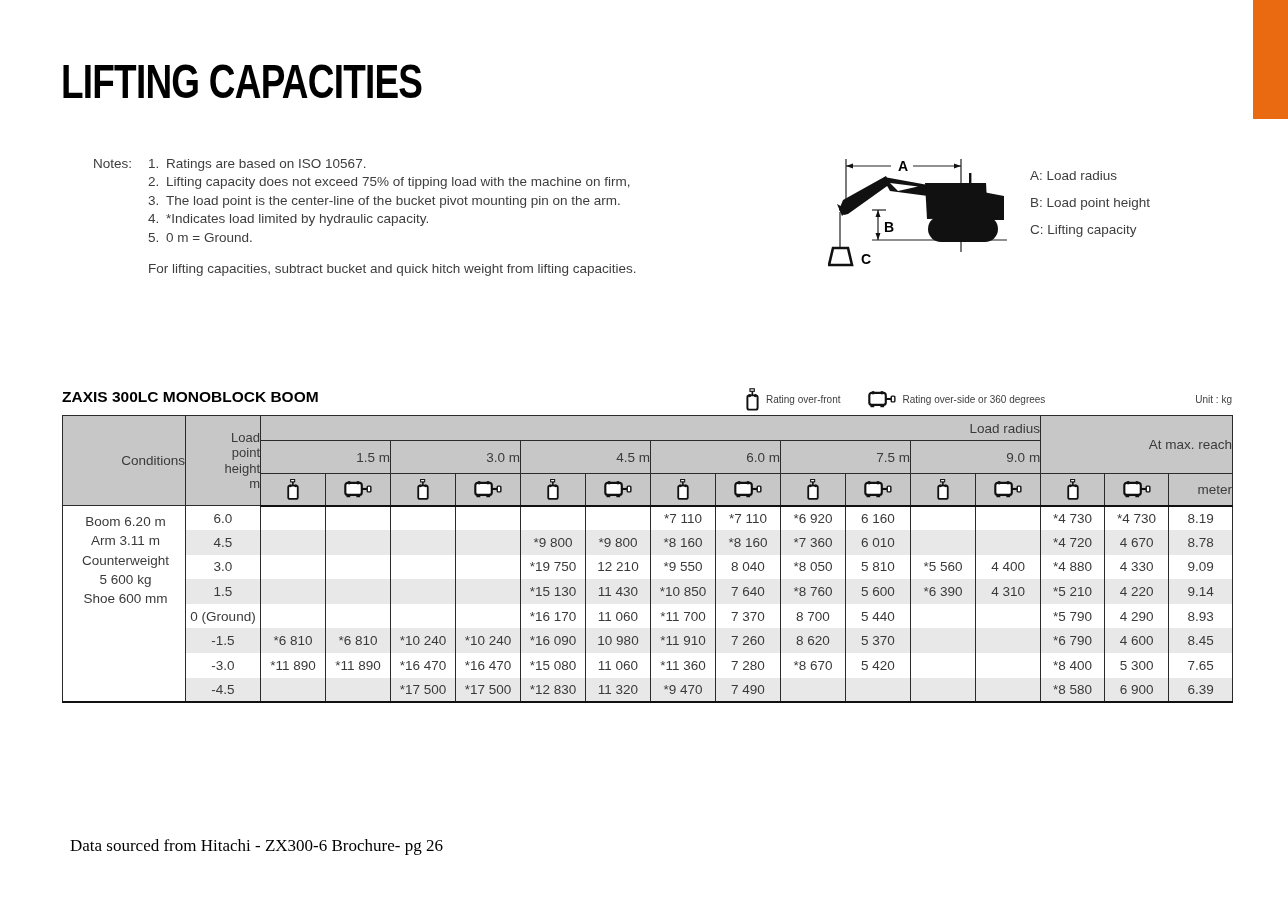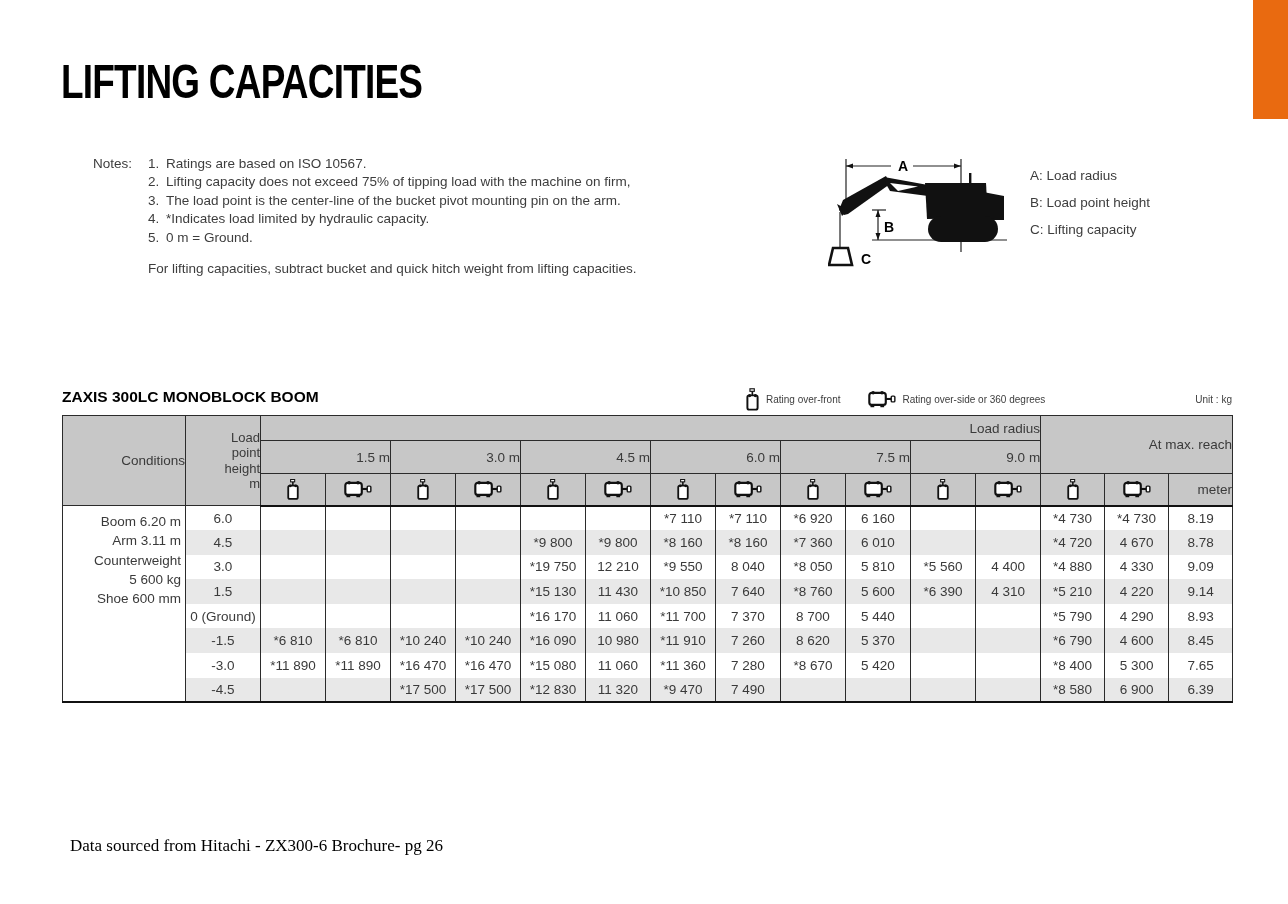--- a/index.html
+++ b/index.html
@@ -40,21 +40,21 @@
   table.cap thead tr.r3{height:32px}
   table.cap thead tr.r3 th{border-bottom:2.4px solid #111}
   .lp-head{white-space:pre-line;line-height:15.5px;font-size:13px}
   table.cap tbody tr{height:24.6px}
   table.cap tbody td{
     border-left:1px solid #2b2b2b;border-right:1px solid #2b2b2b;border-top:0;border-bottom:0;
     text-align:center;padding:0;overflow:hidden;white-space:nowrap;
   }
   table.cap tbody tr.striped td{background:#e8e8e8}
   table.cap tbody td.cond{
-    background:#fff !important;text-align:right;vertical-align:top;
+    background:#fff !important;text-align:center;vertical-align:top;
     padding:6px 4px 0 7px;line-height:19.3px;
   }
   .icell svg{display:block;margin:0 auto}
   
   .footer{position:absolute;left:70px;top:836px;font-family:"Liberation Serif",serif;font-size:17px;color:#000}
 </style>
 </head>
 <body>
 
 <div class="accent-bar"></div>

